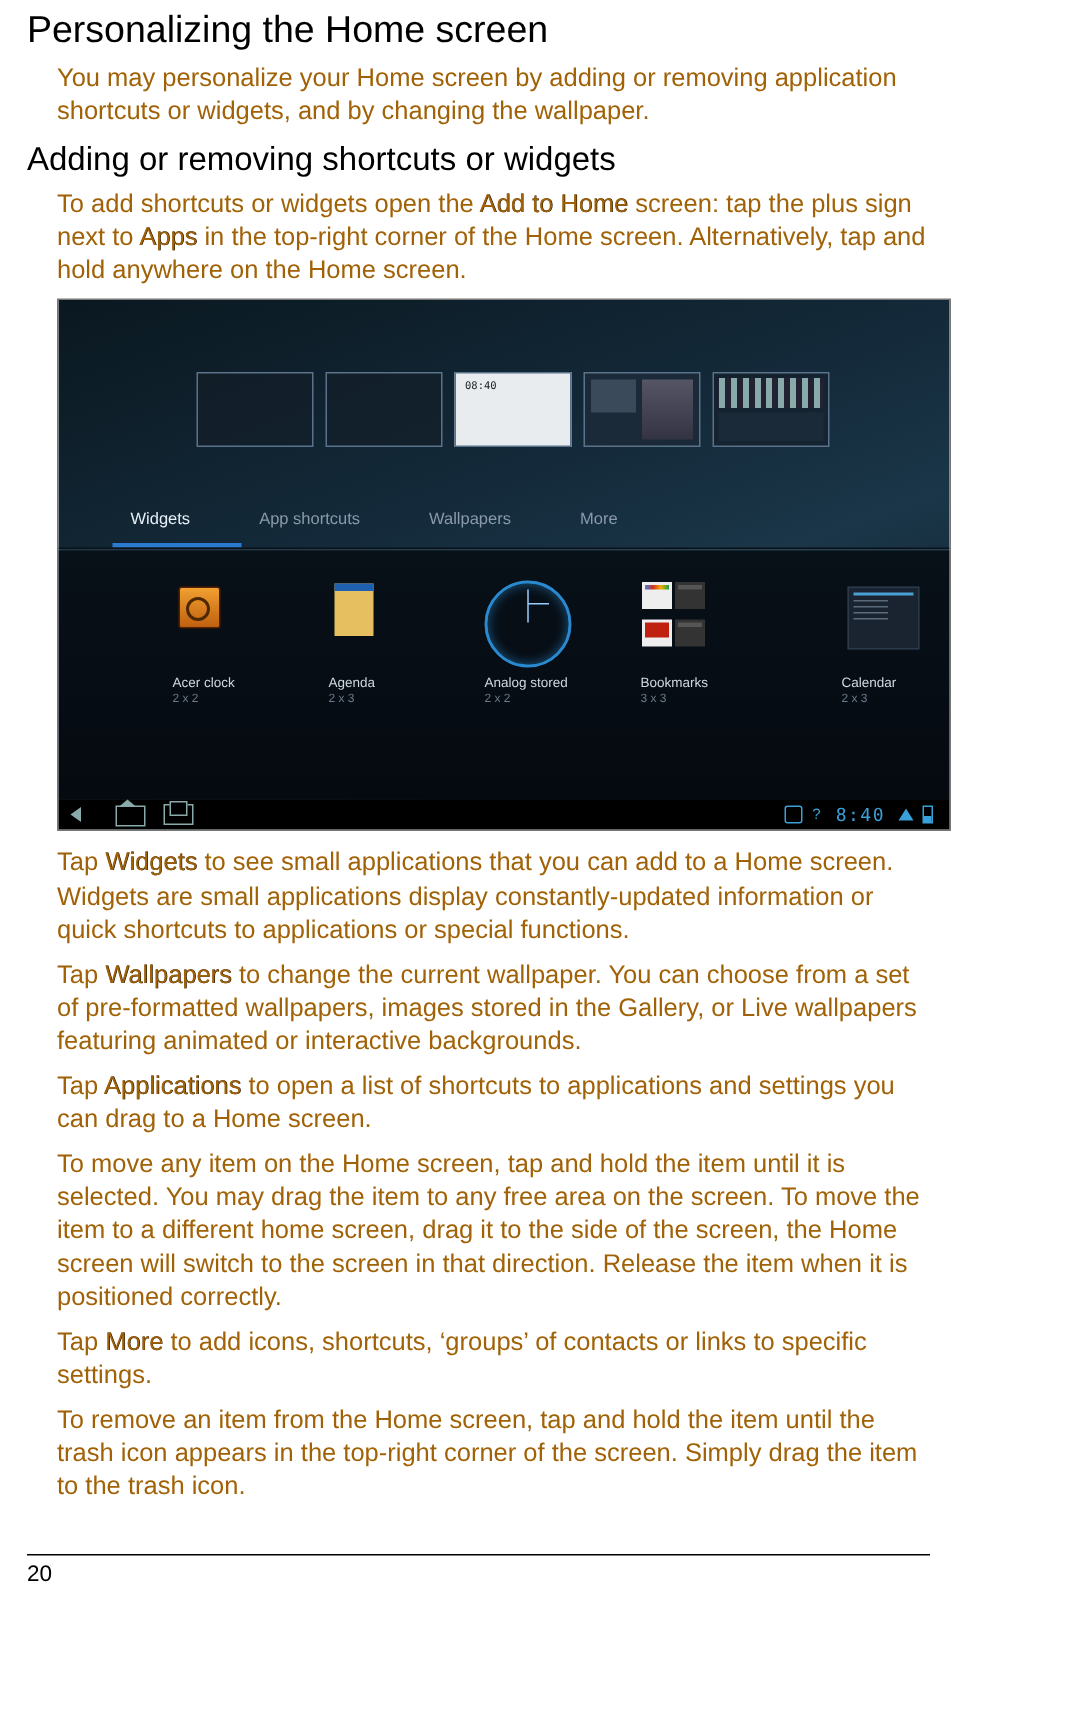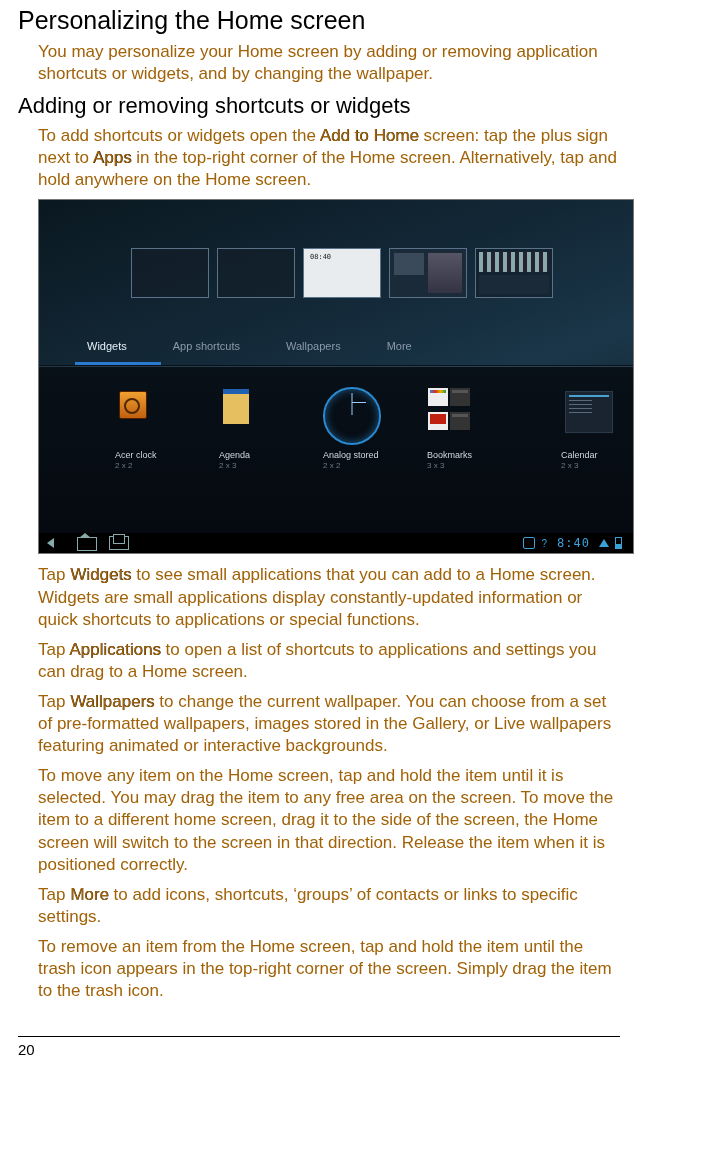--- a/index.html
+++ b/index.html
@@ -379,25 +379,25 @@
       <div class="sys-wifi"></div>
       <div class="sys-batt"></div>
     </div>
   </div>
 
   <p class="body">
     <span>Tap </span><span class="bold-dbl">Widgets</span><span> to see small applications that you can add to a Home screen. Widgets are small applications display constantly-updated information or quick shortcuts to applications or special functions.</span>
   </p>
 
   <p class="body">
+    <span>Tap </span><span class="bold-dbl">Wallpapers</span><span> to change the current wallpaper. You can choose from a set of pre-formatted wallpapers, images stored in the Gallery, or Live wallpapers featuring animated or interactive backgrounds.</span>
+  </p>
+
+  <p class="body">
     <span>Tap </span><span class="bold-dbl">Applications</span><span> to open a list of shortcuts to applications and settings you can drag to a Home screen.</span>
-  </p>
-
-  <p class="body">
-    <span>Tap </span><span class="bold-dbl">Wallpapers</span><span> to change the current wallpaper. You can choose from a set of pre-formatted wallpapers, images stored in the Gallery, or Live wallpapers featuring animated or interactive backgrounds.</span>
   </p>
 
   <p class="body">To move any item on the Home screen, tap and hold the item until it is selected. You may drag the item to any free area on the screen. To move the item to a different home screen, drag it to the side of the screen, the Home screen will switch to the screen in that direction. Release the item when it is positioned correctly.</p>
 
   <p class="body">
     <span>Tap </span><span class="bold-dbl">More</span><span> to add icons, shortcuts, ‘groups’ of contacts or links to specific settings.</span>
   </p>
 
   <p class="body">To remove an item from the Home screen, tap and hold the item until the trash icon appears in the top-right corner of the screen. Simply drag the item to the trash icon.</p>
 

